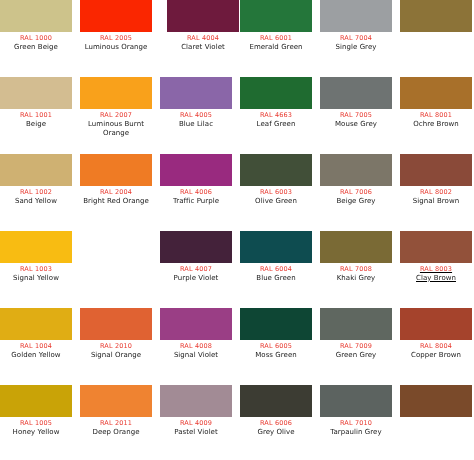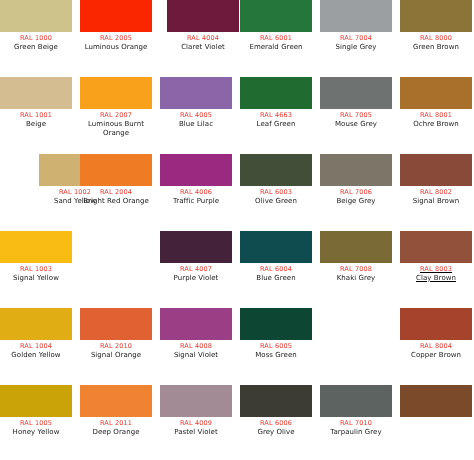--- a/index.html
+++ b/index.html
@@ -91,24 +91,20 @@
     </div>
     <div class="cell" style="left: 320px; top: 0px;">
       <div class="swatch" style="background: rgb(156, 159, 162);"></div>
       <div class="labels">
         <span class="ral-code">RAL 7004</span>
         <span class="ral-name">Single Grey</span>
       </div>
     </div>
     <div class="cell" style="left: 400px; top: 0px;">
       <div class="swatch" style="background: rgb(140, 115, 56);"></div>
-      <div class="labels">
-        <span class="ral-code">RAL 8000</span>
-        <span class="ral-name">Green Brown</span>
-      </div>
     </div>
     <div class="cell" style="left: 0px; top: 77px;">
       <div class="swatch" style="background: rgb(211, 189, 145);"></div>
       <div class="labels">
         <span class="ral-code">RAL 1001</span>
         <span class="ral-name">Beige</span>
       </div>
     </div>
     <div class="cell" style="left: 80px; top: 77px;">
       <div class="swatch" style="background: rgb(249, 161, 27);"></div>
@@ -138,21 +134,21 @@
         <span class="ral-name">Mouse Grey</span>
       </div>
     </div>
     <div class="cell" style="left: 400px; top: 77px;">
       <div class="swatch" style="background: rgb(168, 112, 42);"></div>
       <div class="labels">
         <span class="ral-code">RAL 8001</span>
         <span class="ral-name">Ochre Brown</span>
       </div>
     </div>
-    <div class="cell" style="left: 0px; top: 154px; padding-left: 39px;">
+    <div class="cell" style="left: 0px; top: 154px;">
       <div class="swatch" style="background: rgb(207, 177, 114);"></div>
       <div class="labels">
         <span class="ral-code">RAL 1002</span>
         <span class="ral-name">Sand Yellow</span>
       </div>
     </div>
     <div class="cell" style="left: 80px; top: 154px;">
       <div class="swatch" style="background: rgb(239, 123, 36);"></div>
       <div class="labels">
         <span class="ral-code">RAL 2004</span>
@@ -243,20 +239,27 @@
         <span class="ral-name">Signal Violet</span>
       </div>
     </div>
     <div class="cell" style="left: 240px; top: 308px;">
       <div class="swatch" style="background: rgb(14, 70, 52);"></div>
       <div class="labels">
         <span class="ral-code">RAL 6005</span>
         <span class="ral-name">Moss Green</span>
       </div>
     </div>
+    <div class="cell" style="left: 320px; top: 308px;">
+      <div class="swatch" style="background: rgb(95, 103, 96);"></div>
+      <div class="labels">
+        <span class="ral-code">RAL 7009</span>
+        <span class="ral-name">Green Grey</span>
+      </div>
+    </div>
     <div class="cell" style="left: 400px; top: 308px;">
       <div class="swatch" style="background: rgb(165, 67, 44);"></div>
       <div class="labels">
         <span class="ral-code">RAL 8004</span>
         <span class="ral-name">Copper Brown</span>
       </div>
     </div>
     <div class="cell" style="left: 0px; top: 385px;">
       <div class="swatch" style="background: rgb(201, 163, 7);"></div>
       <div class="labels">

